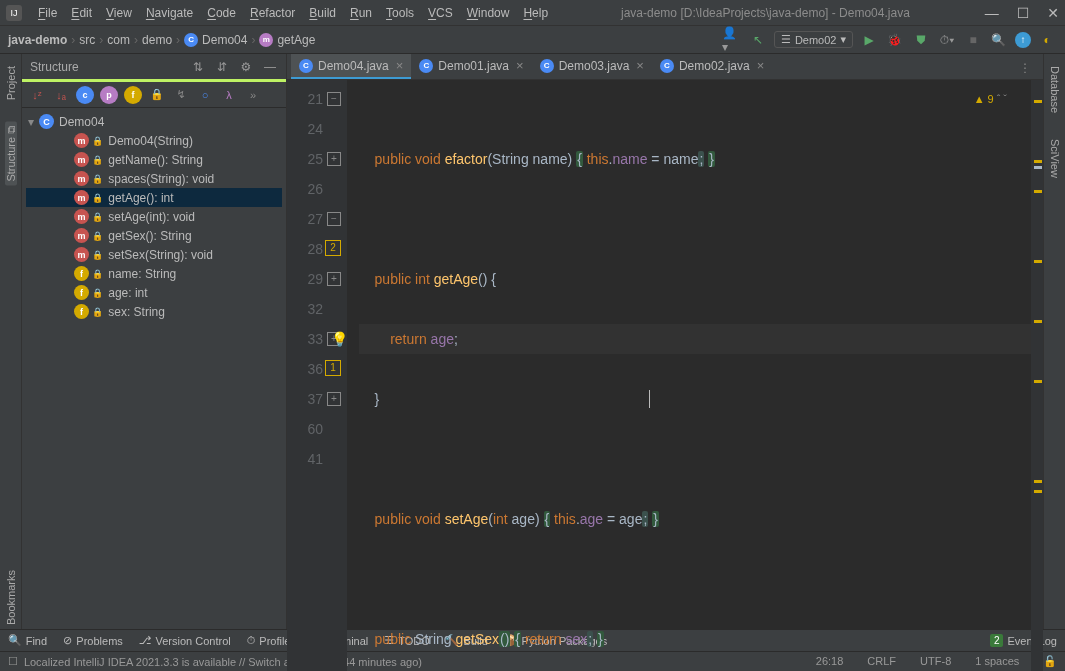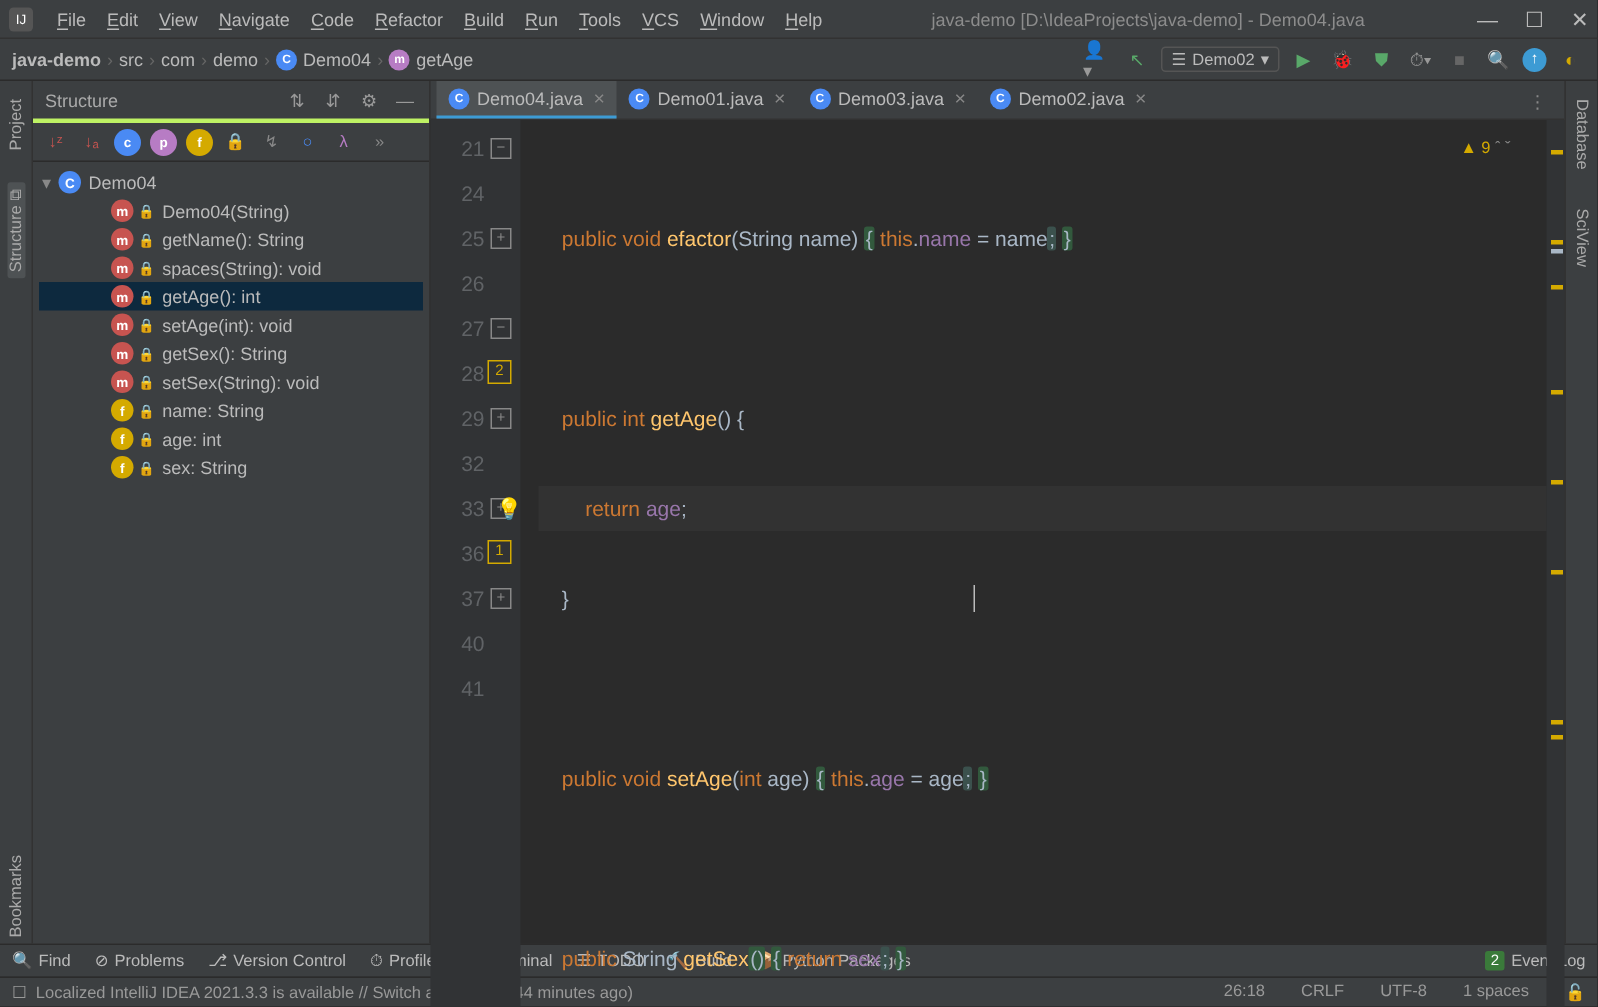--- a/index.html
+++ b/index.html
@@ -274,21 +274,21 @@
           <div class="ln">24</div>
           <div class="ln">25<span class="fold-box">+</span></div>
           <div class="ln">26</div>
           <div class="ln">27<span class="fold-box">−</span></div>
           <div class="ln">28<span class="num-box">2</span></div>
           <div class="ln">29<span class="fold-box">+</span></div>
           <div class="ln">32</div>
           <div class="ln">33<span class="fold-box">+</span></div>
           <div class="ln">36<span class="num-box">1</span></div>
           <div class="ln">37<span class="fold-box">+</span></div>
-          <div class="ln">40</div>
+          <div class="ln">60</div>
           <div class="ln">41</div>
         </div>
       <div class="code" id="code">
         <div class="warn-badge">
           <span class="tri">▲</span><span>9</span>
           <span class="nav">ˆ</span>
           <span class="nav">ˇ</span>
         </div>
 <div class="line">    <span class="kw">public</span> <span class="kw">void</span> <span class="id">efactor</span>(String name) <span class="hlbox">{</span> <span class="kw">this</span>.<span class="fld">name</span> = name<span class="hlbox2">;</span> <span class="hlbox">}</span></div>
 <div class="line"></div>

